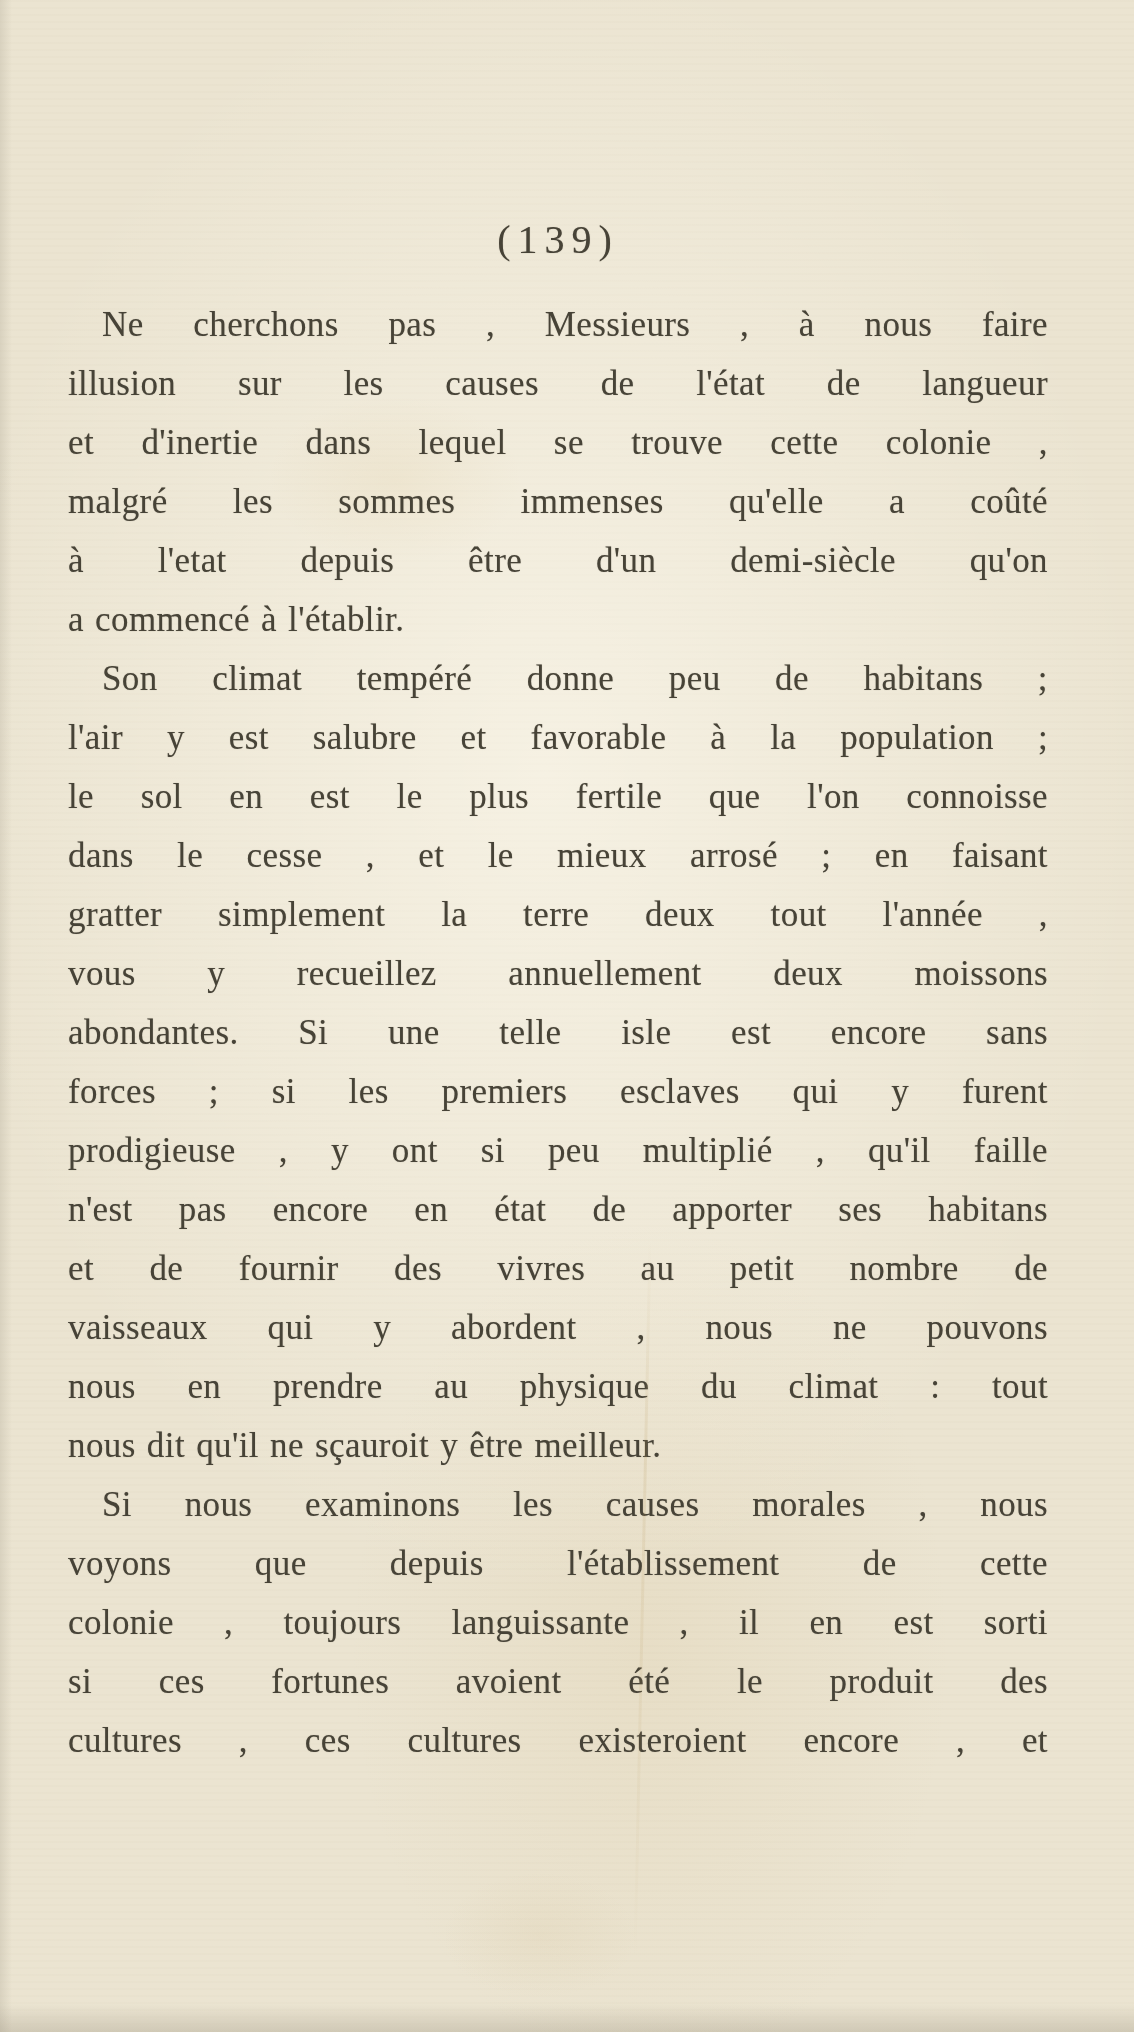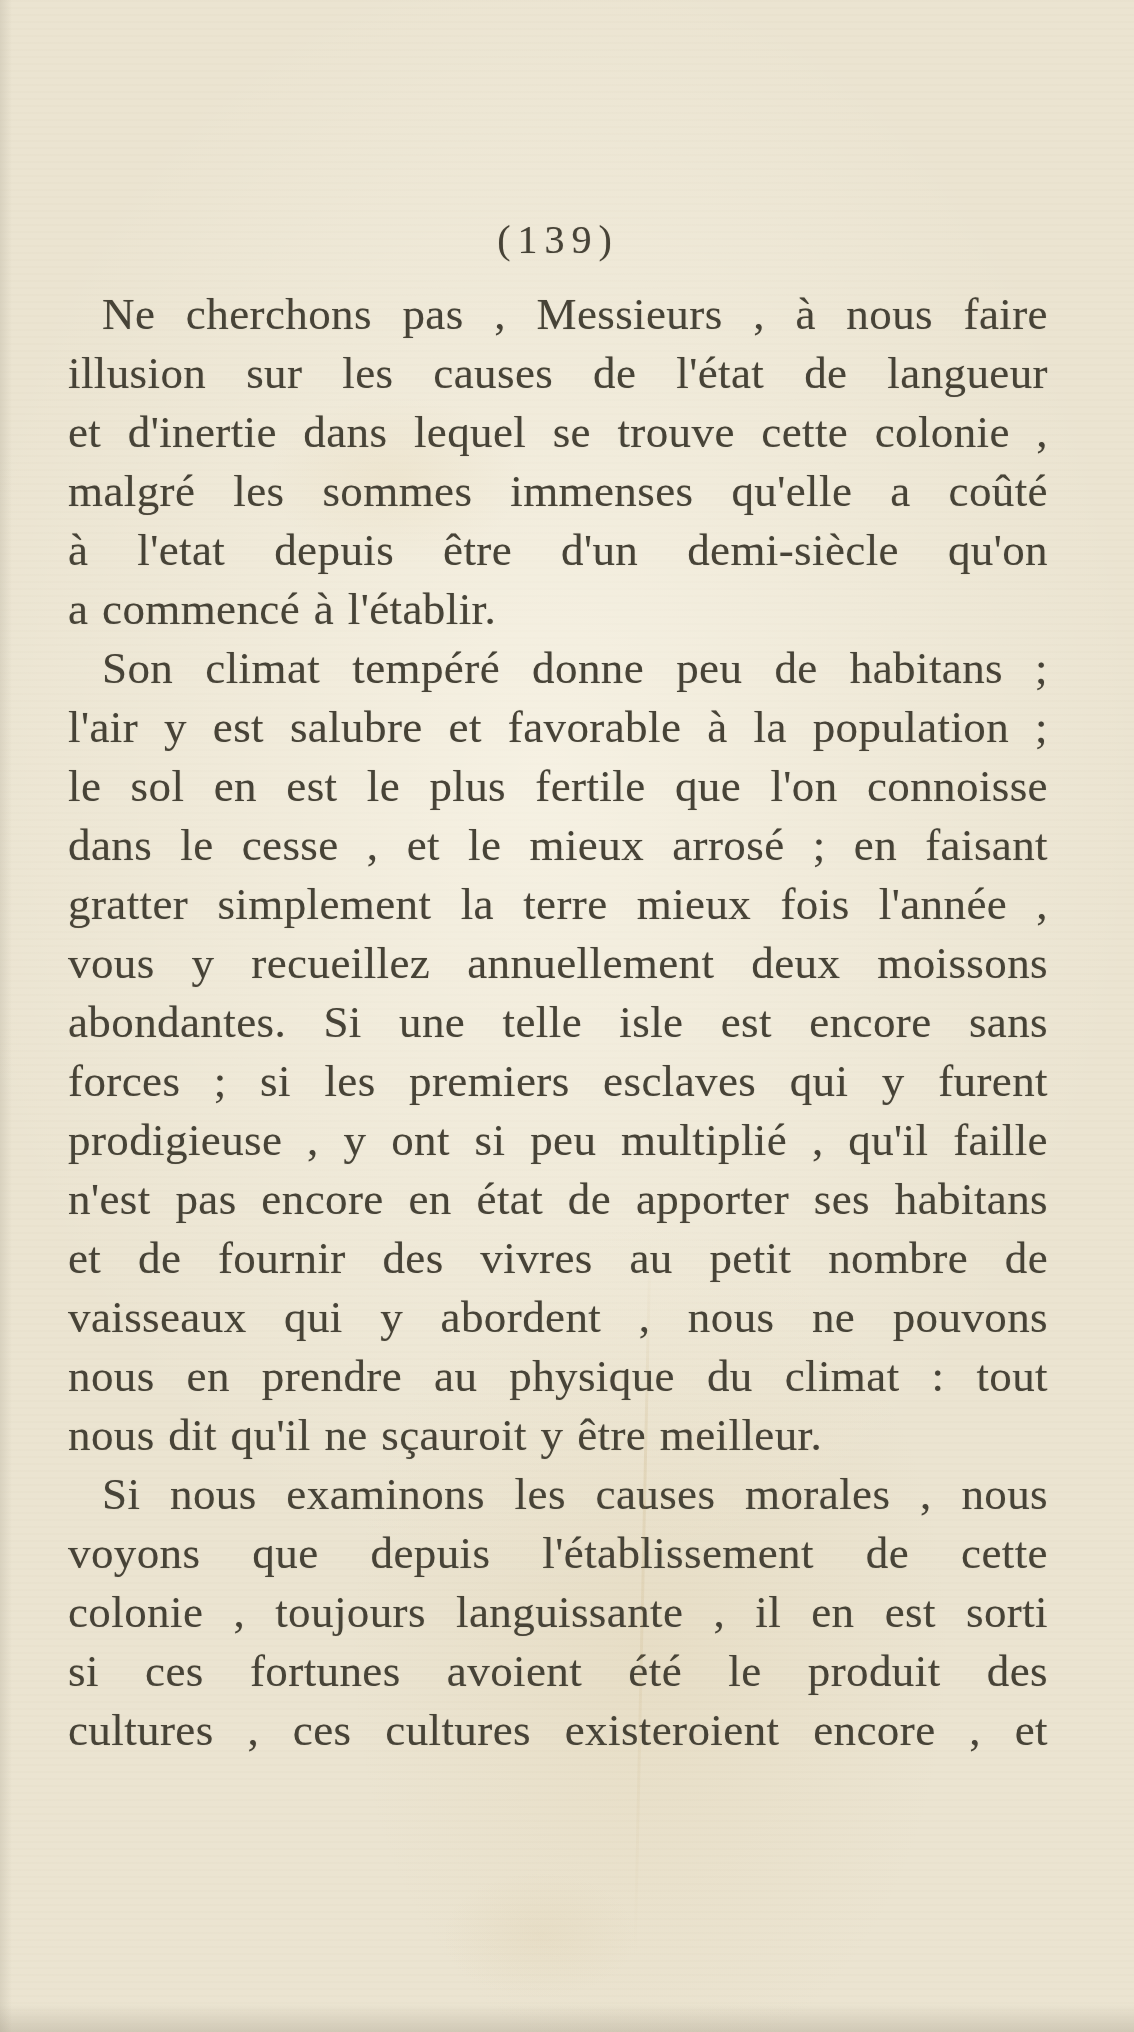--- a/index.html
+++ b/index.html
@@ -44,28 +44,28 @@
     height: 720px;
     background: linear-gradient(to bottom, rgba(186,156,98,0) 0%, rgba(186,156,98,0.18) 30%, rgba(186,156,98,0.10) 70%, rgba(186,156,98,0) 100%);
     transform: rotate(1.2deg);
     pointer-events: none;
   }
   .page-number {
     text-align: center;
     font-size: 40px;
     line-height: 59px;
     letter-spacing: 7px;
-    margin-bottom: 16px;
+    margin-bottom: 26px;
     text-shadow: 0 0 1px rgba(71,67,55,0.35);
   }
   .text-block {
     width: 100%;
   }
   .line {
-    font-size: 45px;
+    font-size: 35px;
     line-height: 59px;
     letter-spacing: 0.4px;
     word-spacing: 2px;
     white-space: normal;
     text-shadow: 0 0 1px rgba(71,67,55,0.35);
   }
   .line.justify {
     text-align: justify;
     text-align-last: justify;
   }
@@ -83,21 +83,21 @@
       <div class="line indent justify">Ne cherchons pas , Messieurs , à nous faire</div>
       <div class="line justify">illusion sur les causes de l'état de langueur</div>
       <div class="line justify">et d'inertie dans lequel se trouve cette colonie ,</div>
       <div class="line justify">malgré les sommes immenses qu'elle a coûté</div>
       <div class="line justify">à l'etat depuis être d'un demi-siècle qu'on</div>
       <div class="line">a commencé à l'établir.</div>
       <div class="line indent justify">Son climat tempéré donne peu de habitans ;</div>
       <div class="line justify">l'air y est salubre et favorable à la population ;</div>
       <div class="line justify">le sol en est le plus fertile que l'on connoisse</div>
       <div class="line justify">dans le cesse , et le mieux arrosé ; en faisant</div>
-      <div class="line justify">gratter simplement la terre mieux fois l'année ,</div>
+      <div class="line justify">gratter simplement la terre deux tout l'année ,</div>
       <div class="line justify">vous y recueillez annuellement deux moissons</div>
       <div class="line justify">abondantes. Si une telle isle est encore sans</div>
       <div class="line justify">forces ; si les premiers esclaves qui y furent</div>
       <div class="line justify">prodigieuse , y ont si peu multiplié , qu'il faille</div>
       <div class="line justify">n'est pas encore en état de apporter ses habitans</div>
       <div class="line justify">et de fournir des vivres au petit nombre de</div>
       <div class="line justify">vaisseaux qui y abordent , nous ne pouvons</div>
       <div class="line justify">nous en prendre au physique du climat : tout</div>
       <div class="line">nous dit qu'il ne sçauroit y être meilleur.</div>
       <div class="line indent justify">Si nous examinons les causes morales , nous</div>

